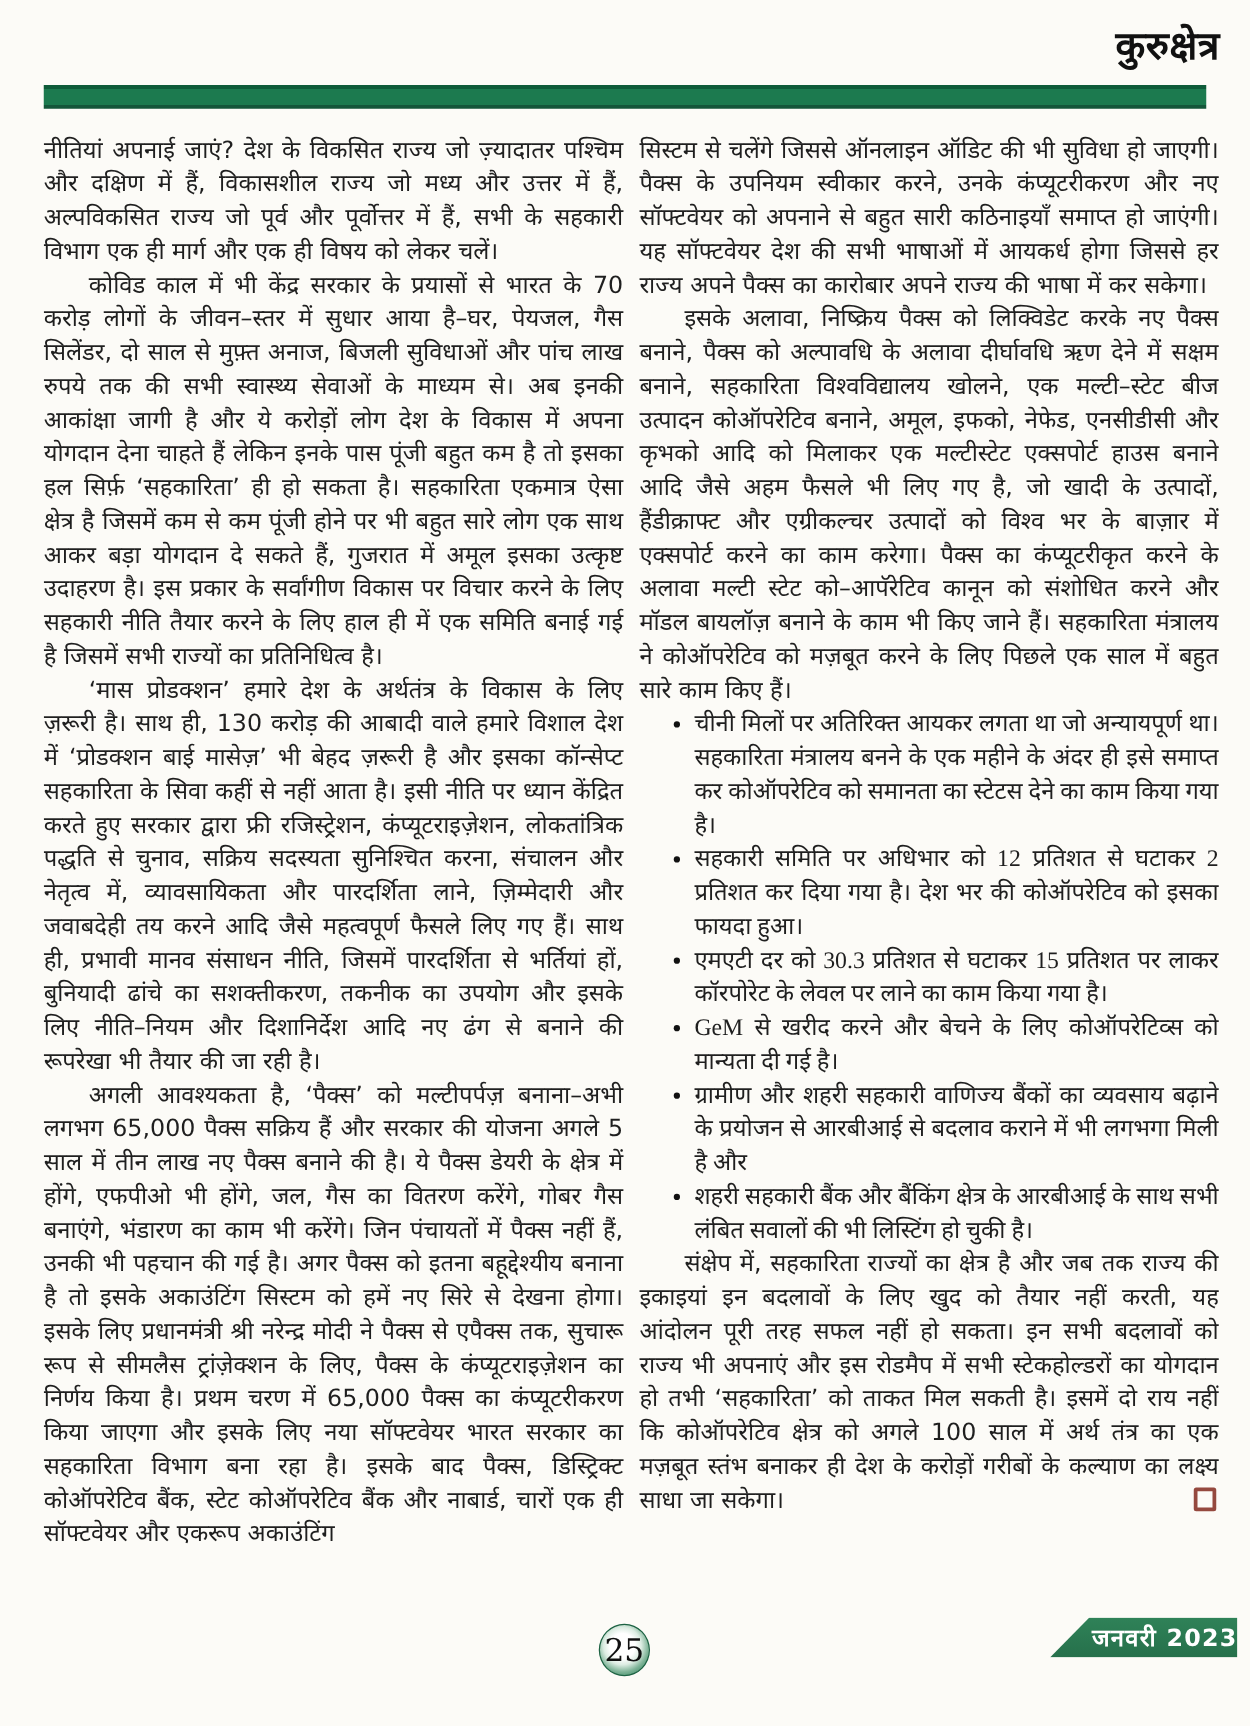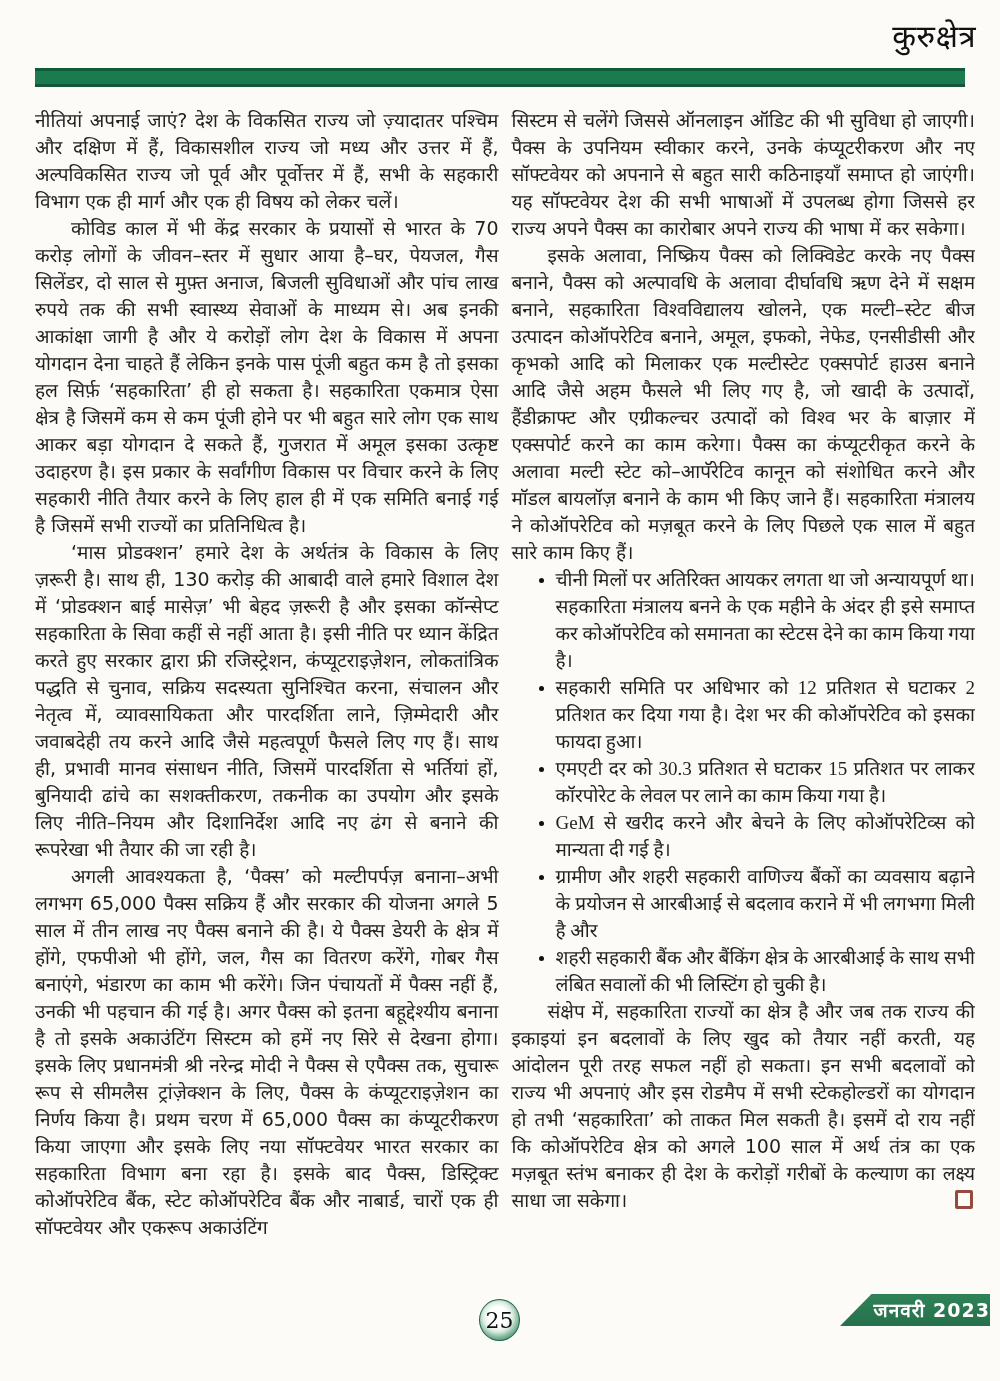--- a/index.html
+++ b/index.html
@@ -8,21 +8,21 @@
     width:1000px;height:1381px;
     margin:0 auto;
     background:#fcfbf7;
     overflow:hidden;
     font-family:"DejaVu Sans","Liberation Sans",sans-serif;
     color:#1f1f1f;
   }
   
   .masthead{
     position:absolute;top:14px;right:24px;
-    font-size:31px;font-weight:normal;color:#111;
+    font-size:31px;font-weight:bold;color:#111;
     letter-spacing:0.5px;
   }
   .header-bar{
     position:absolute;top:68px;left:35px;width:930px;height:19px;
     background:linear-gradient(180deg,#0e5b39 0 3px,#1c7a4f 3px 16px,#14563a 16px 19px);
   }
   
   .content{
     position:absolute;top:107px;left:35px;width:940px;height:1178px;
     display:flex;gap:13px;overflow:hidden;
@@ -55,21 +55,21 @@
   
   .page-circle{
     position:absolute;left:479px;top:1299px;
     width:39px;height:40px;border-radius:50%;
     background:radial-gradient(circle at 46% 42%, #ffffff 0 32%, #dcece2 48%, #7fb498 66%, #2e8159 88%, #226b49 100%);
     border:1px solid #1d6243;
     display:flex;align-items:center;justify-content:center;
   }
   .page-circle span{
     font-family:"DejaVu Serif","Liberation Serif",serif;
-    font-size:22px;color:#101010;
+    font-size:25px;color:#101010;
   }
   .issue-ribbon{
     position:absolute;right:10px;top:1294px;
     width:150px;height:32px;
     background:linear-gradient(180deg,#2f8258,#26704b);
     clip-path:polygon(0 100%, 21% 0, 100% 0, 100% 100%);
     display:flex;align-items:center;justify-content:flex-end;
   }
   .issue-ribbon span{
     padding-left:20px;
@@ -89,21 +89,21 @@
   <div class="content">
 
     <div class="col">
       <p>नीतियां अपनाई जाएं? देश के विकसित राज्य जो ज़्यादातर पश्चिम और दक्षिण में हैं, विकासशील राज्य जो मध्य और उत्तर में हैं, अल्पविकसित राज्य जो पूर्व और पूर्वोत्तर में हैं, सभी के सहकारी विभाग एक ही मार्ग और एक ही विषय को लेकर चलें।</p>
       <p class="indent">कोविड काल में भी केंद्र सरकार के प्रयासों से भारत के 70 करोड़ लोगों के जीवन–स्तर में सुधार आया है–घर, पेयजल, गैस सिलेंडर, दो साल से मुफ़्त अनाज, बिजली सुविधाओं और पांच लाख रुपये तक की सभी स्वास्थ्य सेवाओं के माध्यम से। अब इनकी आकांक्षा जागी है और ये करोड़ों लोग देश के विकास में अपना योगदान देना चाहते हैं लेकिन इनके पास पूंजी बहुत कम है तो इसका हल सिर्फ़ ‘सहकारिता’ ही हो सकता है। सहकारिता एकमात्र ऐसा क्षेत्र है जिसमें कम से कम पूंजी होने पर भी बहुत सारे लोग एक साथ आकर बड़ा योगदान दे सकते हैं, गुजरात में अमूल इसका उत्कृष्ट उदाहरण है। इस प्रकार के सर्वांगीण विकास पर विचार करने के लिए सहकारी नीति तैयार करने के लिए हाल ही में एक समिति बनाई गई है जिसमें सभी राज्यों का प्रतिनिधित्व है।</p>
       <p class="indent">‘मास प्रोडक्शन’ हमारे देश के अर्थतंत्र के विकास के लिए ज़रूरी है। साथ ही, 130 करोड़ की आबादी वाले हमारे विशाल देश में ‘प्रोडक्शन बाई मासेज़’ भी बेहद ज़रूरी है और इसका कॉन्सेप्ट सहकारिता के सिवा कहीं से नहीं आता है। इसी नीति पर ध्यान केंद्रित करते हुए सरकार द्वारा फ्री रजिस्ट्रेशन, कंप्यूटराइज़ेशन, लोकतांत्रिक पद्धति से चुनाव, सक्रिय सदस्यता सुनिश्चित करना, संचालन और नेतृत्व में, व्यावसायिकता और पारदर्शिता लाने, ज़िम्मेदारी और जवाबदेही तय करने आदि जैसे महत्वपूर्ण फैसले लिए गए हैं। साथ ही, प्रभावी मानव संसाधन नीति, जिसमें पारदर्शिता से भर्तियां हों, बुनियादी ढांचे का सशक्तीकरण, तकनीक का उपयोग और इसके लिए नीति–नियम और दिशानिर्देश आदि नए ढंग से बनाने की रूपरेखा भी तैयार की जा रही है।</p>
       <p class="indent">अगली आवश्यकता है, ‘पैक्स’ को मल्टीपर्पज़ बनाना–अभी लगभग 65,000 पैक्स सक्रिय हैं और सरकार की योजना अगले 5 साल में तीन लाख नए पैक्स बनाने की है। ये पैक्स डेयरी के क्षेत्र में होंगे, एफपीओ भी होंगे, जल, गैस का वितरण करेंगे, गोबर गैस बनाएंगे, भंडारण का काम भी करेंगे। जिन पंचायतों में पैक्स नहीं हैं, उनकी भी पहचान की गई है। अगर पैक्स को इतना बहूद्देश्यीय बनाना है तो इसके अकाउंटिंग सिस्टम को हमें नए सिरे से देखना होगा। इसके लिए प्रधानमंत्री श्री नरेन्द्र मोदी ने पैक्स से एपैक्स तक, सुचारू रूप से सीमलैस ट्रांज़ेक्शन के लिए, पैक्स के कंप्यूटराइज़ेशन का निर्णय किया है। प्रथम चरण में 65,000 पैक्स का कंप्यूटरीकरण किया जाएगा और इसके लिए नया सॉफ्टवेयर भारत सरकार का सहकारिता विभाग बना रहा है। इसके बाद पैक्स, डिस्ट्रिक्ट कोऑपरेटिव बैंक, स्टेट कोऑपरेटिव बैंक और नाबार्ड, चारों एक ही सॉफ्टवेयर और एकरूप अकाउंटिंग</p>
     </div>
 
     <div class="col">
-      <p>सिस्टम से चलेंगे जिससे ऑनलाइन ऑडिट की भी सुविधा हो जाएगी। पैक्स के उपनियम स्वीकार करने, उनके कंप्यूटरीकरण और नए सॉफ्टवेयर को अपनाने से बहुत सारी कठिनाइयाँ समाप्त हो जाएंगी। यह सॉफ्टवेयर देश की सभी भाषाओं में उपलब्ध होगा जिससे हर राज्य अपने पैक्स का कारोबार अपने राज्य की भाषा में कर सकेगा।</p>
+      <p>सिस्टम से चलेंगे जिससे ऑनलाइन ऑडिट की भी सुविधा हो जाएगी। पैक्स के उपनियम स्वीकार करने, उनके कंप्यूटरीकरण और नए सॉफ्टवेयर को अपनाने से बहुत सारी कठिनाइयाँ समाप्त हो जाएंगी। यह सॉफ्टवेयर देश की सभी भाषाओं में आयकर्ध होगा जिससे हर राज्य अपने पैक्स का कारोबार अपने राज्य की भाषा में कर सकेगा।</p>
       <p class="indent">इसके अलावा, निष्क्रिय पैक्स को लिक्विडेट करके नए पैक्स बनाने, पैक्स को अल्पावधि के अलावा दीर्घावधि ऋण देने में सक्षम बनाने, सहकारिता विश्वविद्यालय खोलने, एक मल्टी–स्टेट बीज उत्पादन कोऑपरेटिव बनाने, अमूल, इफको, नेफेड, एनसीडीसी और कृभको आदि को मिलाकर एक मल्टीस्टेट एक्सपोर्ट हाउस बनाने आदि जैसे अहम फैसले भी लिए गए है, जो खादी के उत्पादों, हैंडीक्राफ्ट और एग्रीकल्चर उत्पादों को विश्व भर के बाज़ार में एक्सपोर्ट करने का काम करेगा। पैक्स का कंप्यूटरीकृत करने के अलावा मल्टी स्टेट को–आपॅरेटिव कानून को संशोधित करने और मॉडल बायलॉज़ बनाने के काम भी किए जाने हैं। सहकारिता मंत्रालय ने कोऑपरेटिव को मज़बूत करने के लिए पिछले एक साल में बहुत सारे काम किए हैं।</p>
 
 
       <ul class="achievements">
         <li>चीनी मिलों पर अतिरिक्त आयकर लगता था जो अन्यायपूर्ण था। सहकारिता मंत्रालय बनने के एक महीने के अंदर ही इसे समाप्त कर कोऑपरेटिव को समानता का स्टेटस देने का काम किया गया है।</li>
         <li>सहकारी समिति पर अधिभार को 12 प्रतिशत से घटाकर 2 प्रतिशत कर दिया गया है। देश भर की कोऑपरेटिव को इसका फायदा हुआ।</li>
         <li>एमएटी दर को 30.3 प्रतिशत से घटाकर 15 प्रतिशत पर लाकर कॉरपोरेट के लेवल पर लाने का काम किया गया है।</li>
         <li>GeM से खरीद करने और बेचने के लिए कोऑपरेटिव्स को मान्यता दी गई है।</li>
         <li>ग्रामीण और शहरी सहकारी वाणिज्य बैंकों का व्यवसाय बढ़ाने के प्रयोजन से आरबीआई से बदलाव कराने में भी लगभगा मिली है और</li>
         <li>शहरी सहकारी बैंक और बैंकिंग क्षेत्र के आरबीआई के साथ सभी लंबित सवालों की भी लिस्टिंग हो चुकी है।</li>

